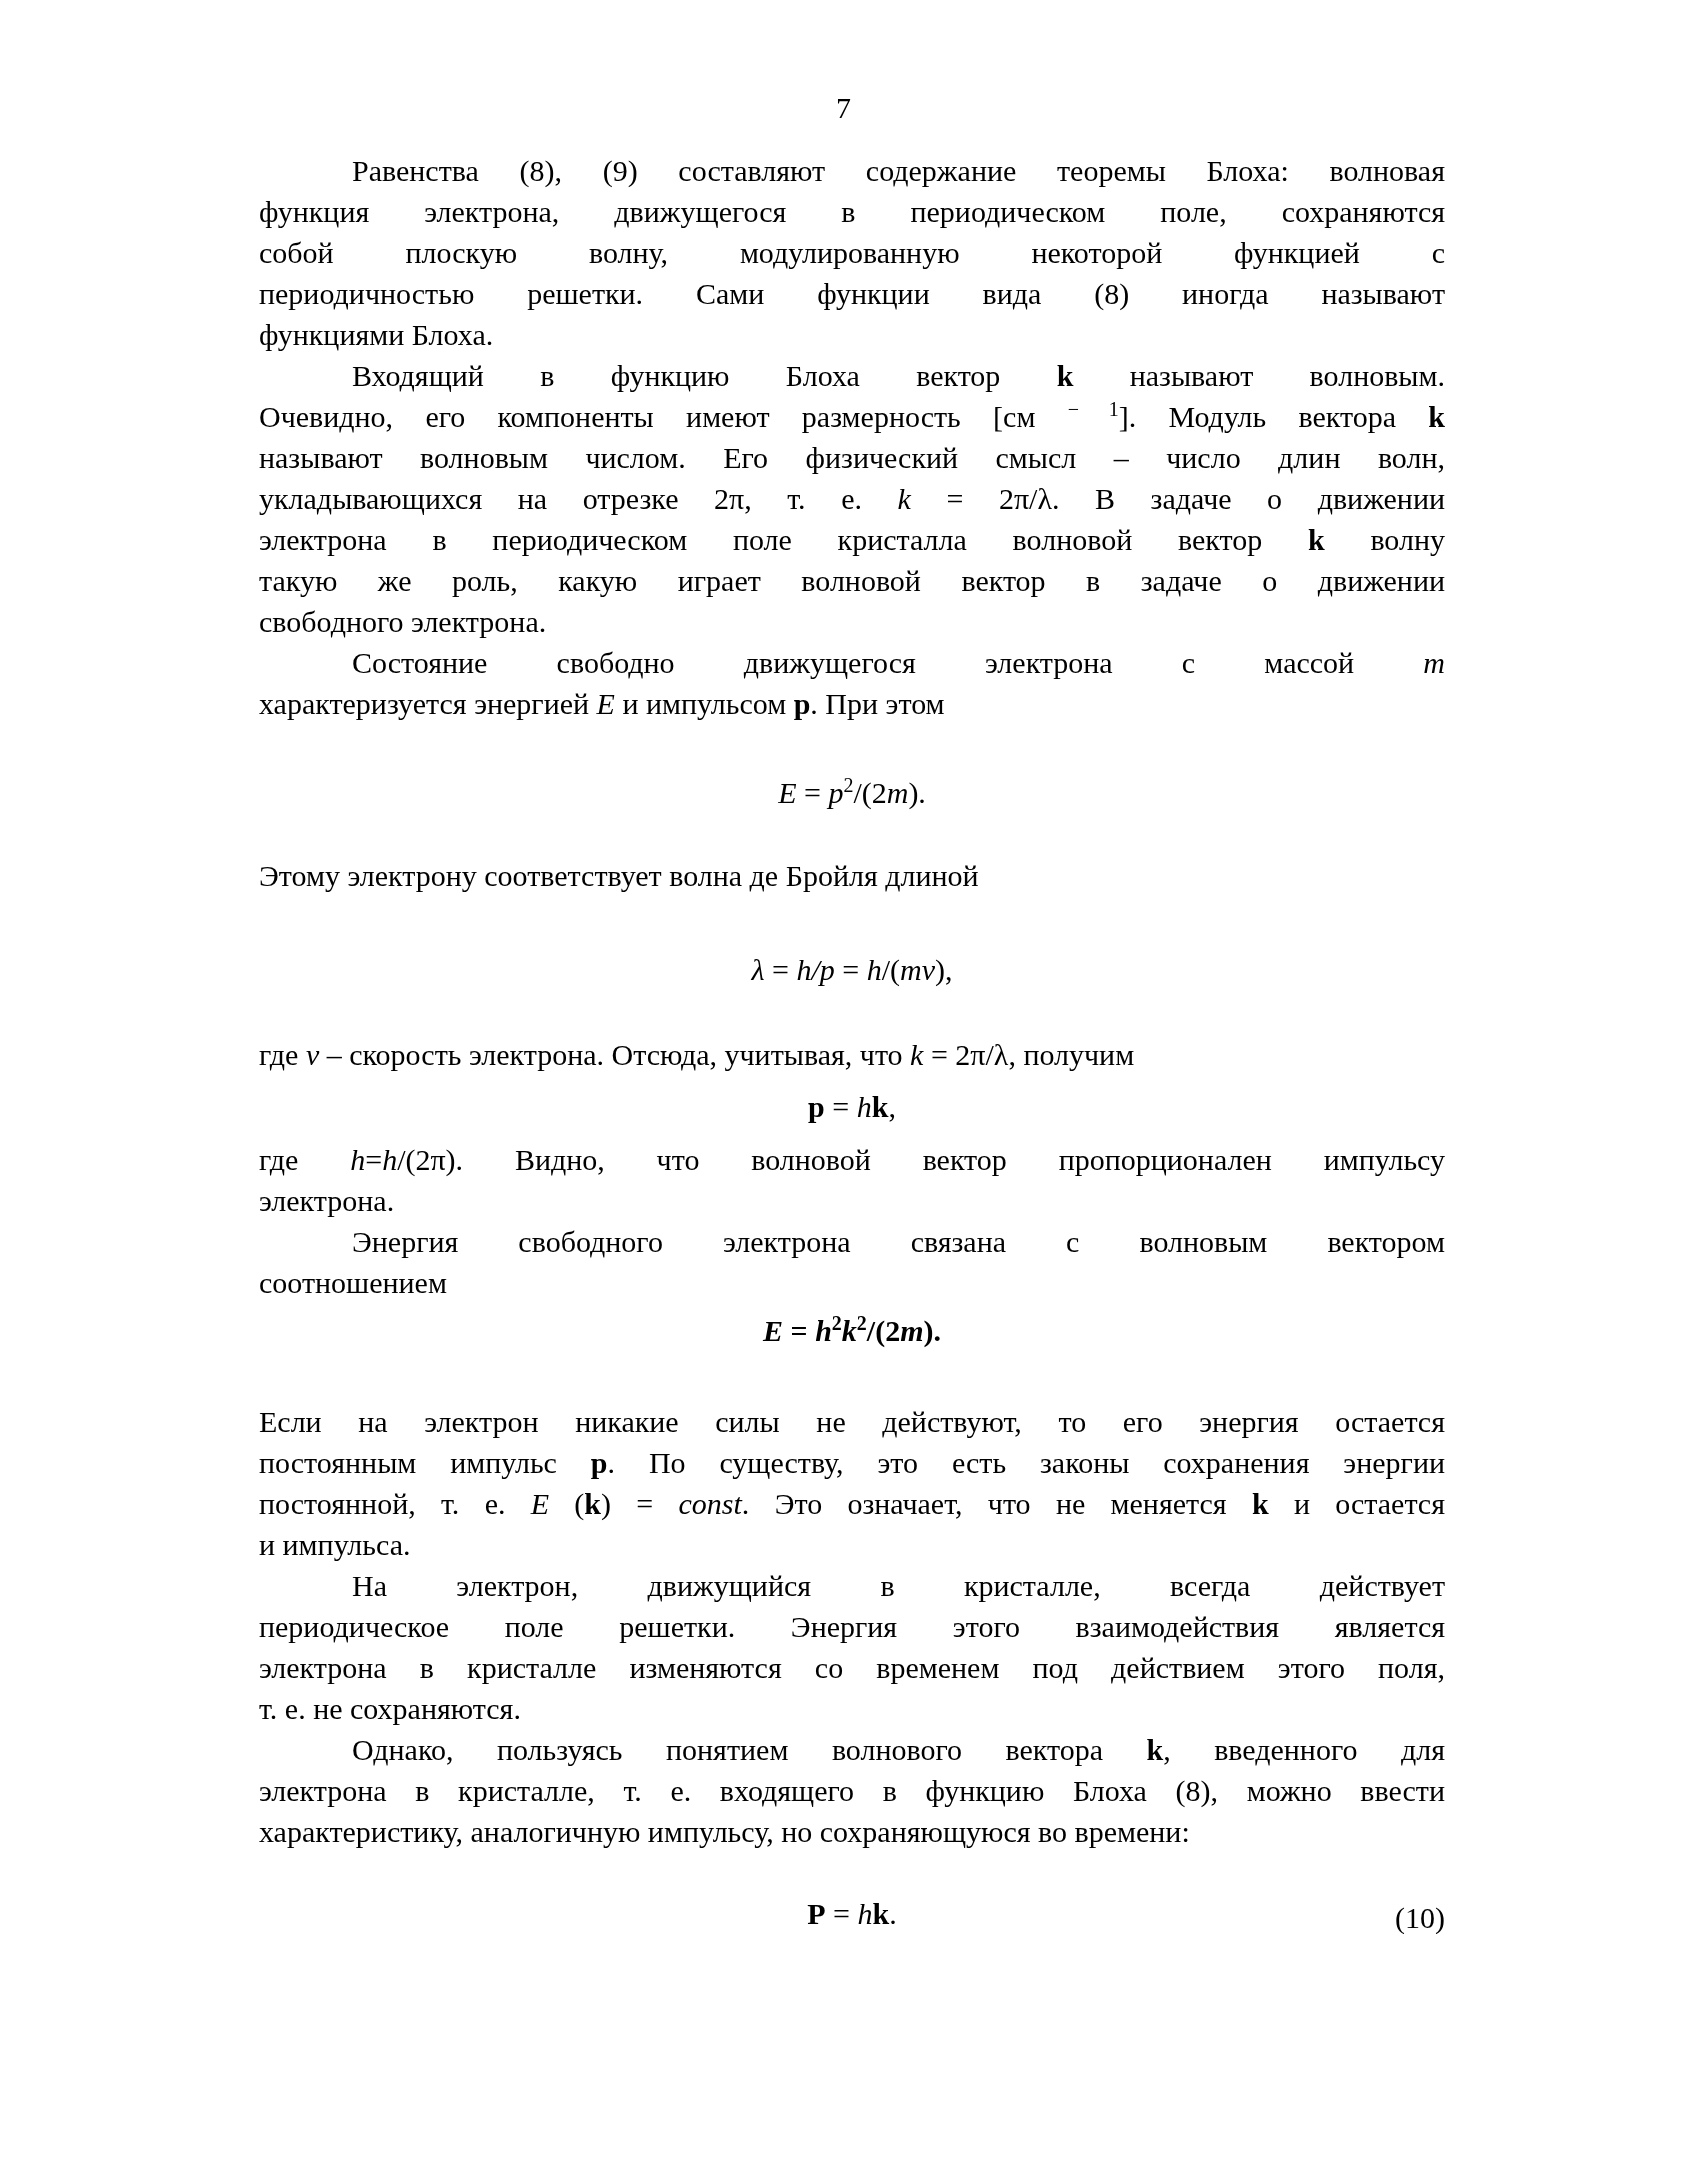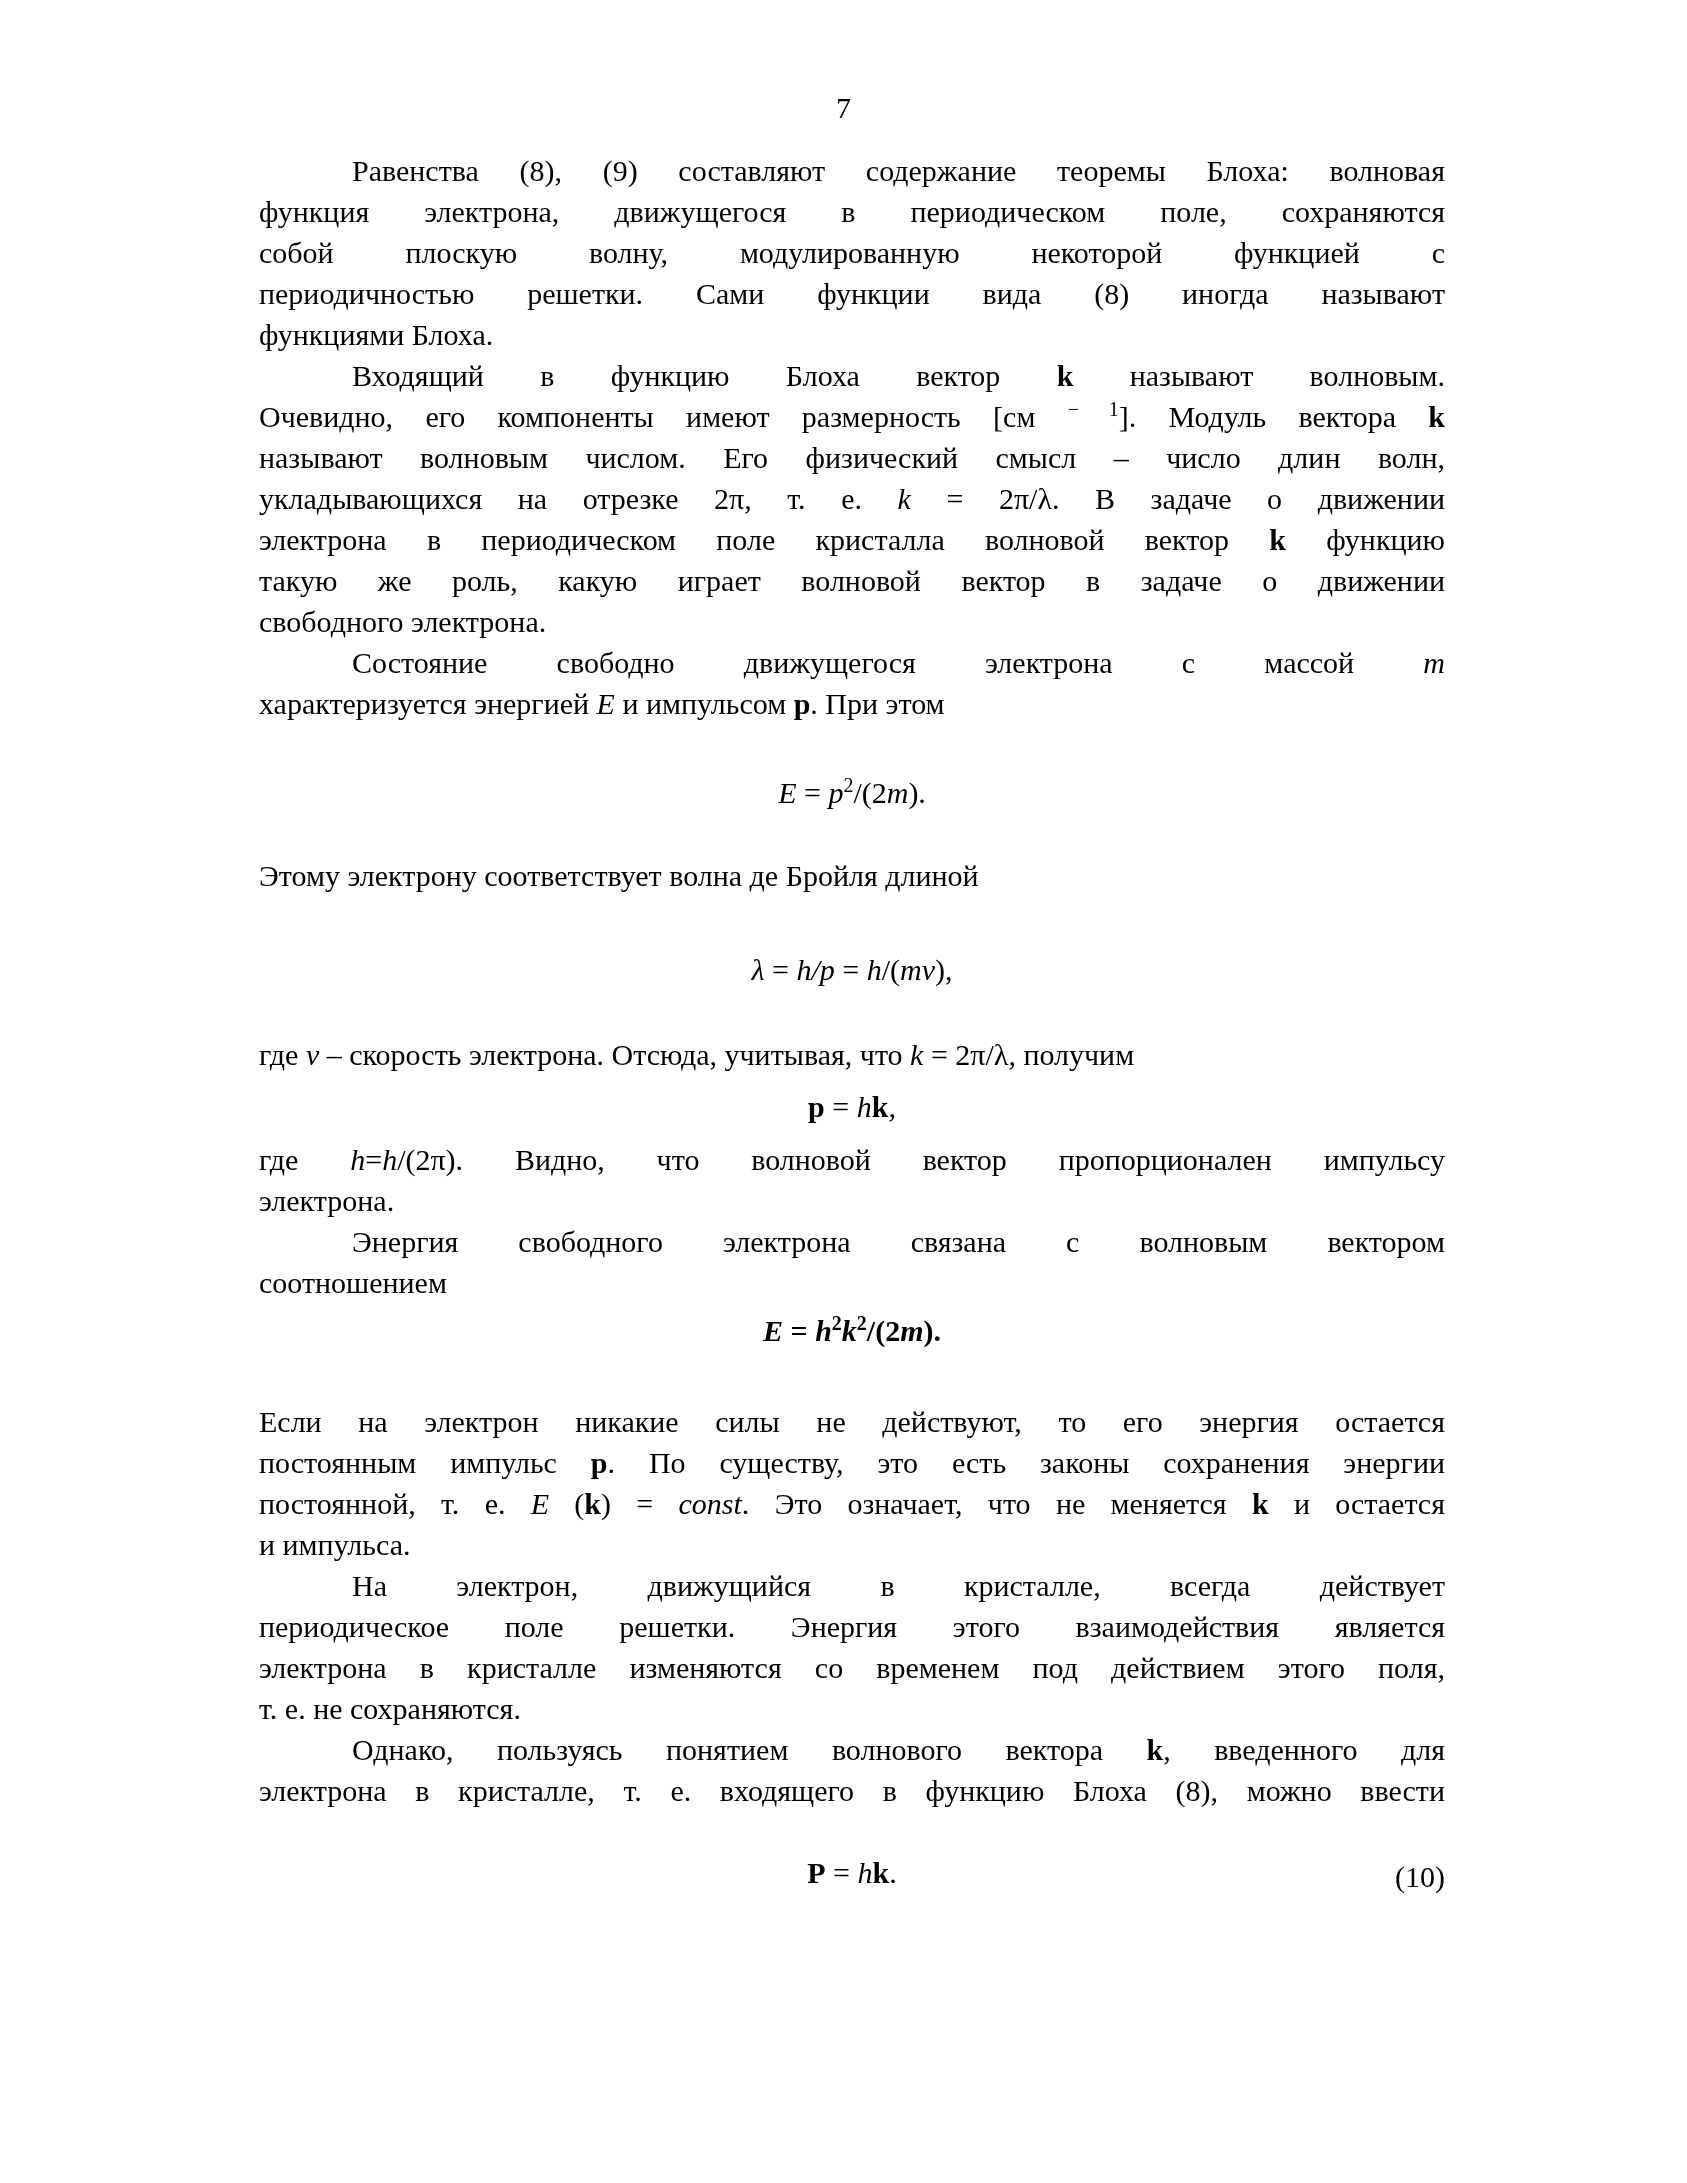--- a/index.html
+++ b/index.html
@@ -65,21 +65,21 @@
   <main class="content" id="content">
       <div class="line just ind"><span class="n">Равенства (8), (9) составляют содержание теоремы Блоха: волновая</span></div>
       <div class="line just"><span class="n">функция электрона, движущегося в периодическом поле, сохраняются</span></div>
       <div class="line just"><span class="n">собой плоскую волну, модулированную некоторой функцией с</span></div>
       <div class="line just"><span class="n">периодичностью решетки. Сами функции вида (8) иногда называют</span></div>
       <div class="line"><span class="n">функциями Блоха.</span></div>
       <div class="line just ind"><span class="n">Входящий в функцию Блоха вектор </span><span class="b">k</span><span class="n"> называют волновым.</span></div>
       <div class="line just"><span class="n">Очевидно, его компоненты имеют размерность [см </span><span class="sup">− 1</span><span class="n">]. Модуль вектора </span><span class="b">k</span></div>
       <div class="line just"><span class="n">называют волновым числом. Его физический смысл – число длин волн,</span></div>
       <div class="line just"><span class="n">укладывающихся на отрезке 2π, т. е. </span><span class="i">k</span><span class="n"> = 2π/λ. В задаче о движении</span></div>
-      <div class="line just"><span class="n">электрона в периодическом поле кристалла волновой вектор </span><span class="b">k</span><span class="n"> функцию</span></div>
+      <div class="line just"><span class="n">электрона в периодическом поле кристалла волновой вектор </span><span class="b">k</span><span class="n"> волну</span></div>
       <div class="line just"><span class="n">такую же роль, какую играет волновой вектор в задаче о движении</span></div>
       <div class="line"><span class="n">свободного электрона.</span></div>
       <div class="line just ind"><span class="n">Состояние свободно движущегося электрона с массой </span><span class="i">m</span></div>
       <div class="line"><span class="n">характеризуется энергией </span><span class="i">E</span><span class="n"> и импульсом </span><span class="b">p</span><span class="n">. При этом</span></div>
       <div class="line formula" style="margin-top: 48px; margin-bottom: 42px;"><span class="i">E</span><span class="n"> = </span><span class="i">p</span><span class="sup">2</span><span class="n">/(2</span><span class="i">m</span><span class="n">).</span></div>
       <div class="line"><span class="n">Этому электрону соответствует волна де Бройля длиной</span></div>
       <div class="line formula" style="margin-top: 53px; margin-bottom: 44px; font-family: Liberation Serif, serif;"><span class="i">λ</span><span class="n"> = </span><span class="i">h/p</span><span class="n"> = </span><span class="i">h</span><span class="n">/(</span><span class="i">mv</span><span class="n">),</span></div>
       <div class="line"><span class="n">где </span><span class="i">v</span><span class="n"> – скорость электрона. Отсюда, учитывая, что </span><span class="i">k</span><span class="n"> = 2π/λ, получим</span></div>
       <div class="line formula" style="margin-top: 11.2px; margin-bottom: 12px;"><span class="b">p</span><span class="n"> = </span><span class="i">h</span><span class="b">k</span><span class="n">,</span></div>
       <div class="line just"><span class="n">где </span><span class="i">h</span><span class="n">=</span><span class="i">h</span><span class="n">/(2π). Видно, что волновой вектор пропорционален импульсу</span></div>
@@ -90,16 +90,17 @@
       <div class="line just"><span class="n">Если на электрон никакие силы не действуют, то его энергия остается</span></div>
       <div class="line just"><span class="n">постоянным импульс </span><span class="b">p</span><span class="n">. По существу, это есть законы сохранения энергии</span></div>
       <div class="line just"><span class="n">постоянной, т. е. </span><span class="i">E</span><span class="n"> (</span><span class="b">k</span><span class="n">) = </span><span class="i">const</span><span class="n">. Это означает, что не меняется </span><span class="b">k</span><span class="n"> и остается</span></div>
       <div class="line"><span class="n">и импульса.</span></div>
       <div class="line just ind"><span class="n">На электрон, движущийся в кристалле, всегда действует</span></div>
       <div class="line just"><span class="n">периодическое поле решетки. Энергия этого взаимодействия является</span></div>
       <div class="line just"><span class="n">электрона в кристалле изменяются со временем под действием этого поля,</span></div>
       <div class="line"><span class="n">т. е. не сохраняются.</span></div>
       <div class="line just ind"><span class="n">Однако, пользуясь понятием волнового вектора </span><span class="b">k</span><span class="n">, введенного для</span></div>
       <div class="line just"><span class="n">электрона в кристалле, т. е. входящего в функцию Блоха (8), можно ввести</span></div>
+      <div class="line"><span class="n">характеристику, аналогичную импульсу, но сохраняющуюся во времени:</span></div>
       <div class="line formula" style="margin-top: 41px;"><span class="b">P</span><span class="n"> = </span><span class="i">h</span><span class="b">k</span><span class="n">.</span><span class="eqno">(10)</span></div>
     </main>
 </div>
 
 
 </body></html>

